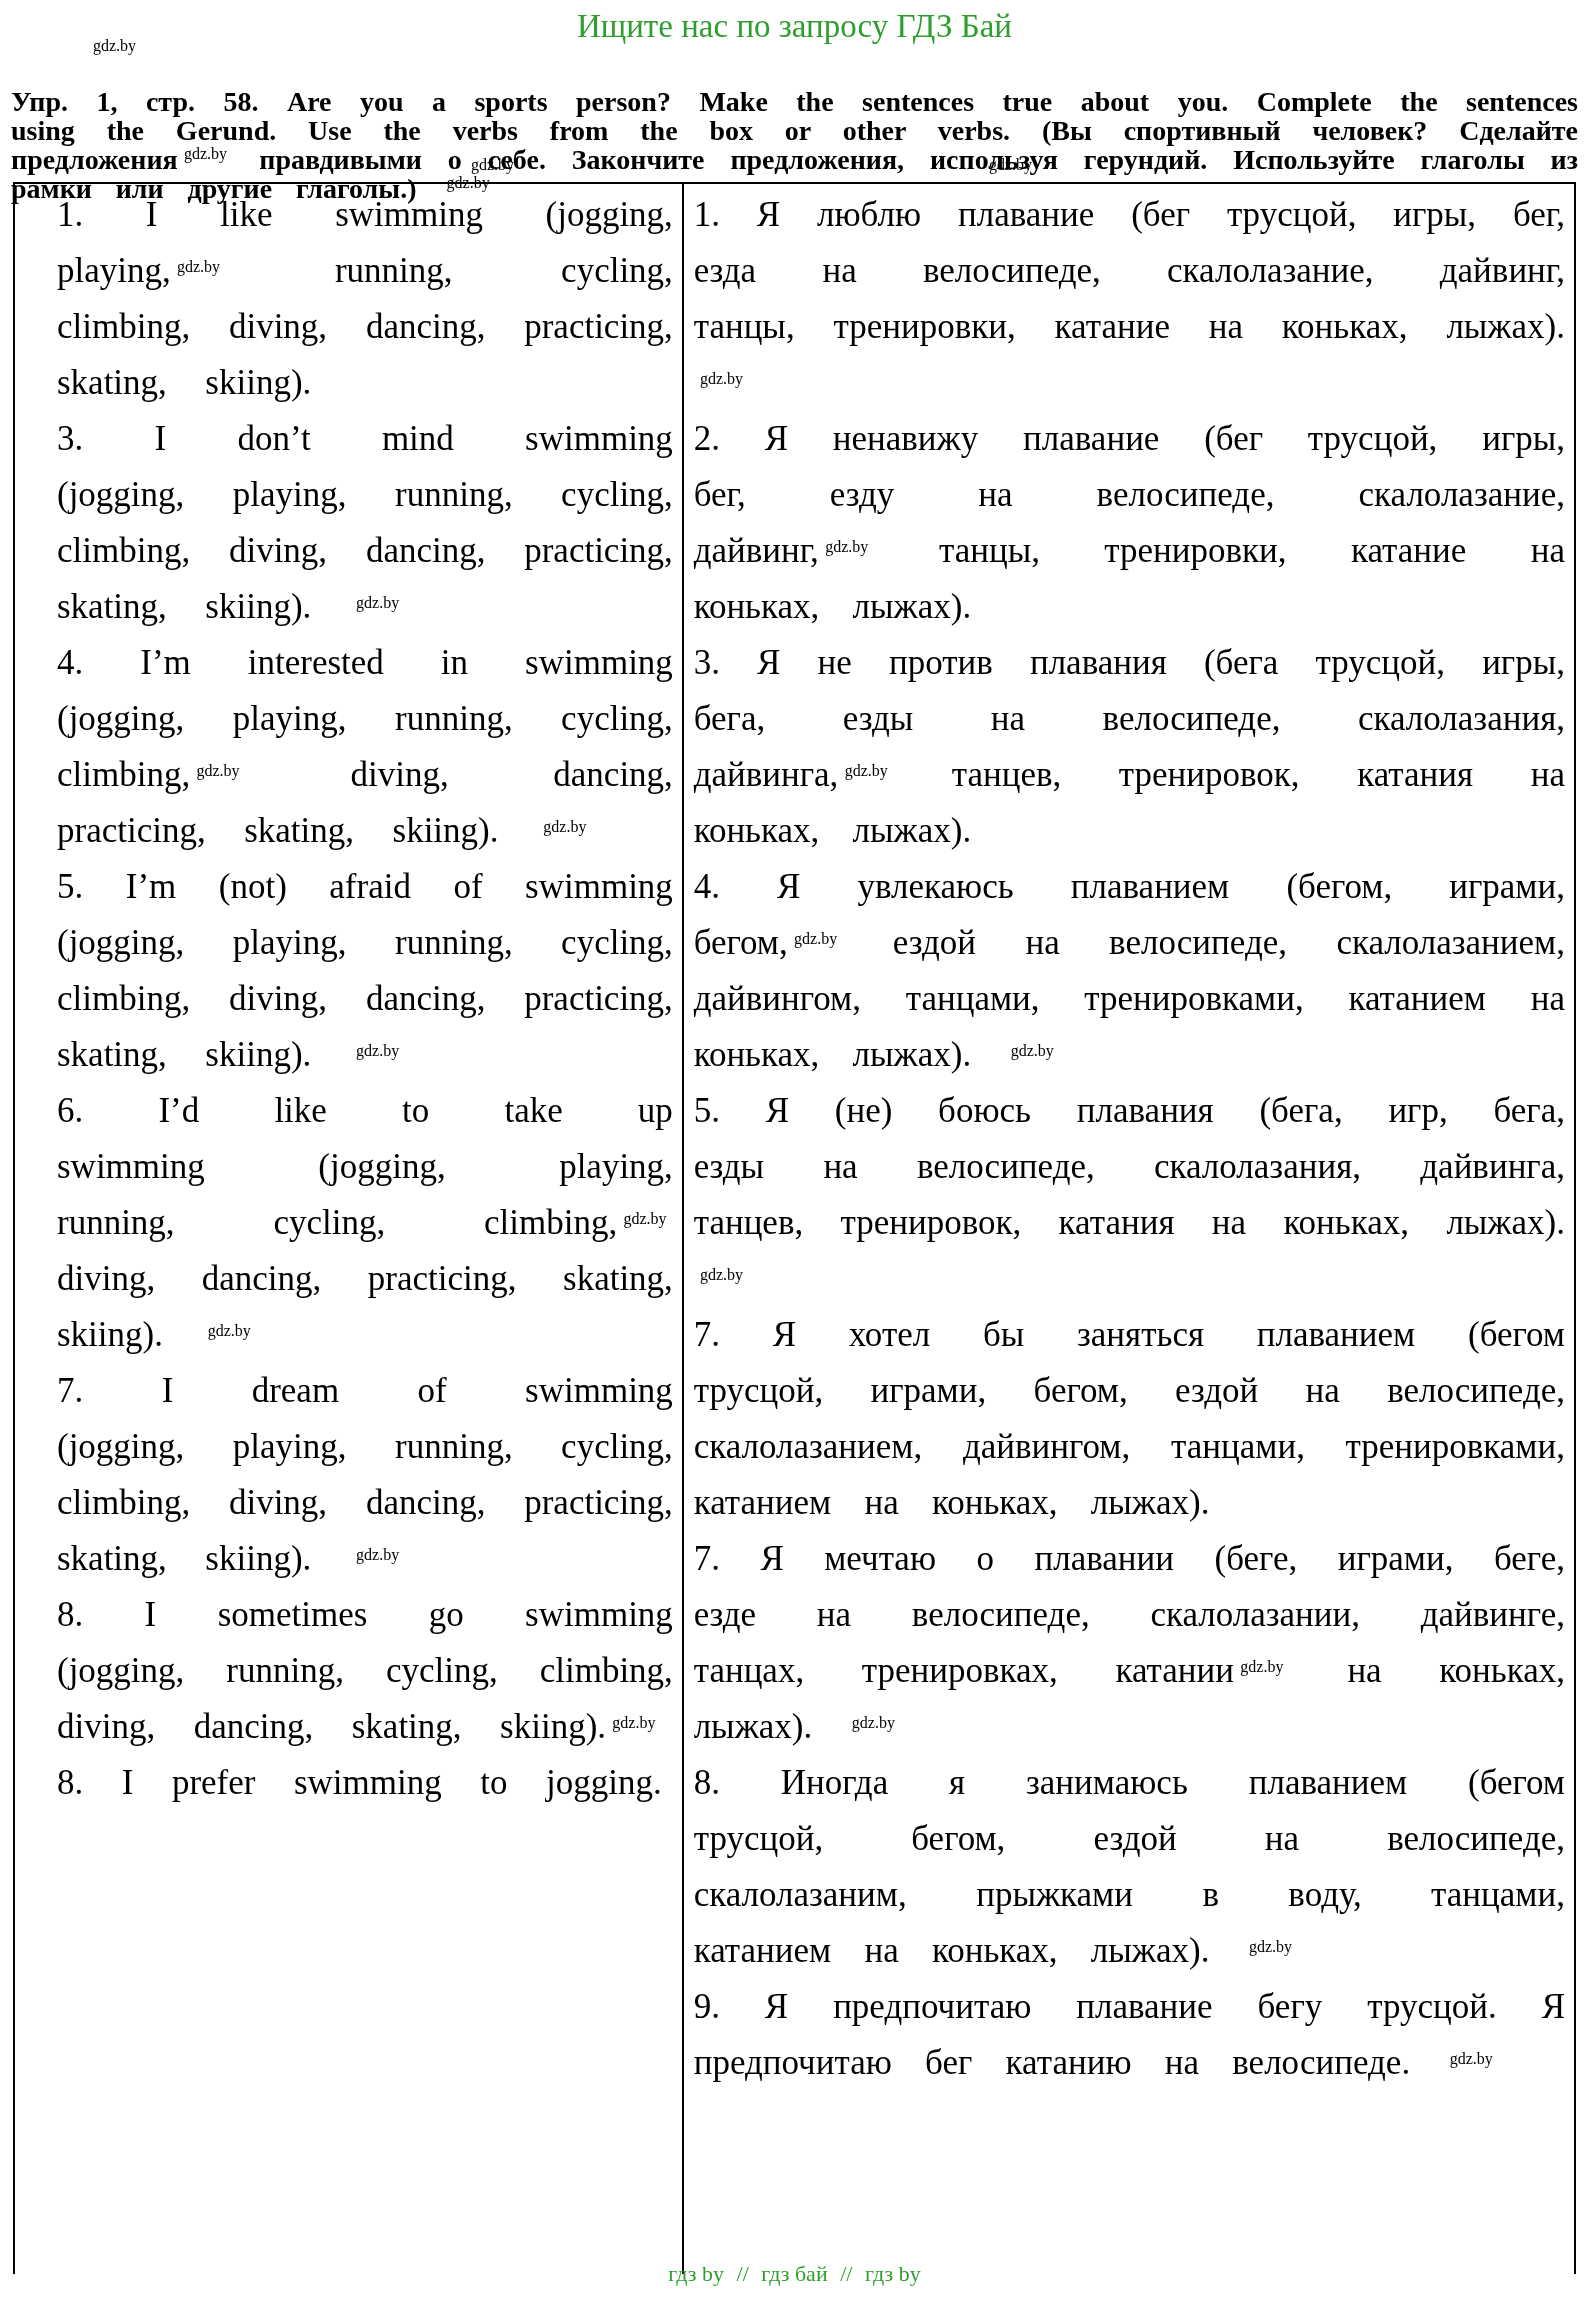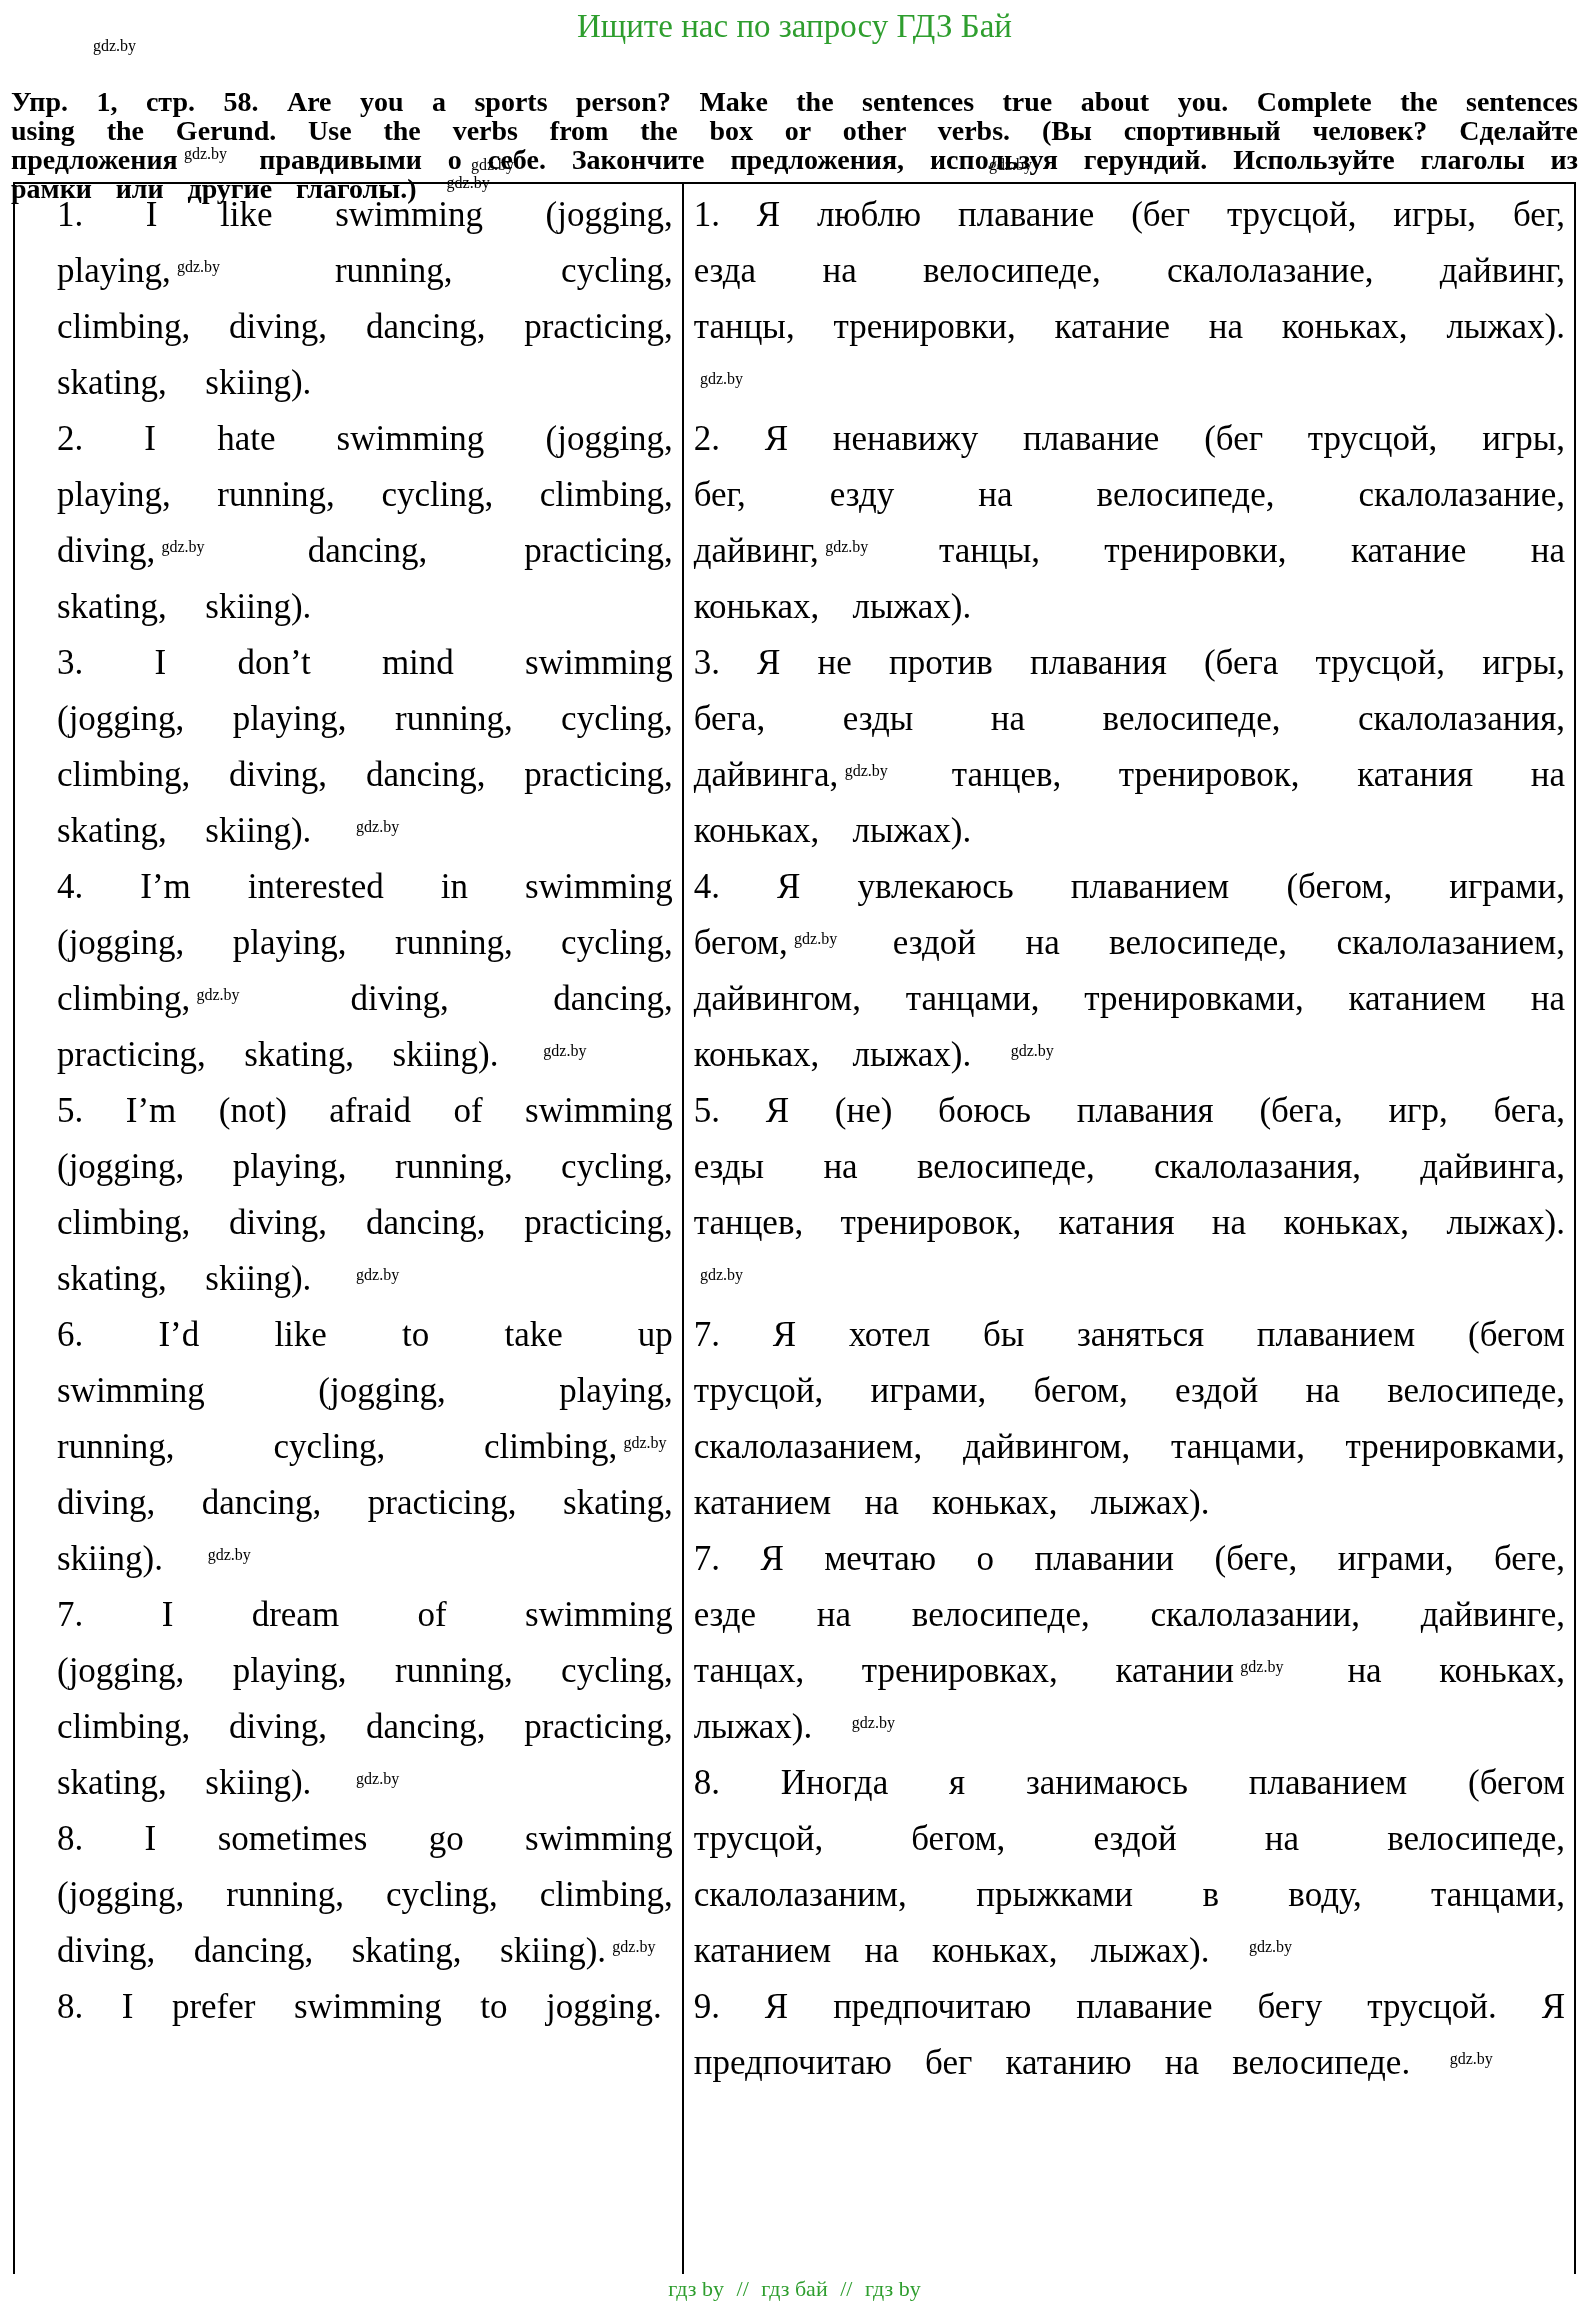--- a/index.html
+++ b/index.html
@@ -66,21 +66,21 @@
     width: 41.7%;
     border-right: 2.4px solid #000000;
     word-spacing: 0.85em;
   }
   .col-right {
     width: 58.3%;
     word-spacing: 0.7em;
   }
   .footer {
     position: absolute;
-    bottom: 5px;
+    bottom: 20px;
     width: 100%;
     text-align: center;
     font-size: 22px;
     color: #2e9e2e;
   }
   .footer .sep { margin: 0 12.6px; }
   .footer .link { color: #2e9e2e; text-decoration: none; }
 </style>
 </head>
 <body>
@@ -90,21 +90,20 @@
 <span class="wm abs wm-above-title">gdz.by</span>
 
 <p class="title">Упр. 1, стр. 58. Are you a sports person? Make the sentences true about you. Complete the sentences using the Gerund. Use the verbs from the box or other verbs. (Вы спортивный человек? Сделайте предложения<span class="wm">gdz.by</span> правдивыми о себе. Закончите предложения, используя герундий. Используйте глаголы из рамки или другие глаголы.) <span class="wm">gdz.by</span></p>
 
 <span class="wm abs wm-table-left">gdz.by</span>
 <span class="wm abs wm-table-right">gdz.by</span>
 
 <div class="grid">
   <div class="col col-left">
     <p>1. I like swimming (jogging, playing,<span class="wm">gdz.by</span> running, cycling, climbing, diving, dancing, practicing, skating, skiing).</p>
-    <p>2. I hate swimming (jogging, playing, running, cycling, climbing, diving,<span class="wm">gdz.by</span> dancing, practicing, skating, skiing).</p>
     <p>3. I don’t mind swimming (jogging, playing, running, cycling, climbing, diving, dancing, practicing, skating, skiing). <span class="wm">gdz.by</span></p>
     <p>4. I’m interested in swimming (jogging, playing, running, cycling, climbing,<span class="wm">gdz.by</span> diving, dancing, practicing, skating, skiing). <span class="wm">gdz.by</span></p>
     <p>5. I’m (not) afraid of swimming (jogging, playing, running, cycling, climbing, diving, dancing, practicing, skating, skiing). <span class="wm">gdz.by</span></p>
     <p>6. I’d like to take up swimming (jogging, playing, running, cycling, climbing,<span class="wm">gdz.by</span> diving, dancing, practicing, skating, skiing). <span class="wm">gdz.by</span></p>
     <p>7. I dream of swimming (jogging, playing, running, cycling, climbing, diving, dancing, practicing, skating, skiing). <span class="wm">gdz.by</span></p>
     <p>8. I sometimes go swimming (jogging, running, cycling, climbing, diving, dancing, skating, skiing).<span class="wm">gdz.by</span></p>
     <p>8. I prefer swimming to jogging.</p>
   </div>
   <div class="col col-right">
     <p>1. Я люблю плавание (бег трусцой, игры, бег, езда на велосипеде, скалолазание, дайвинг, танцы, тренировки, катание на коньках, лыжах). <span class="wm">gdz.by</span></p>

